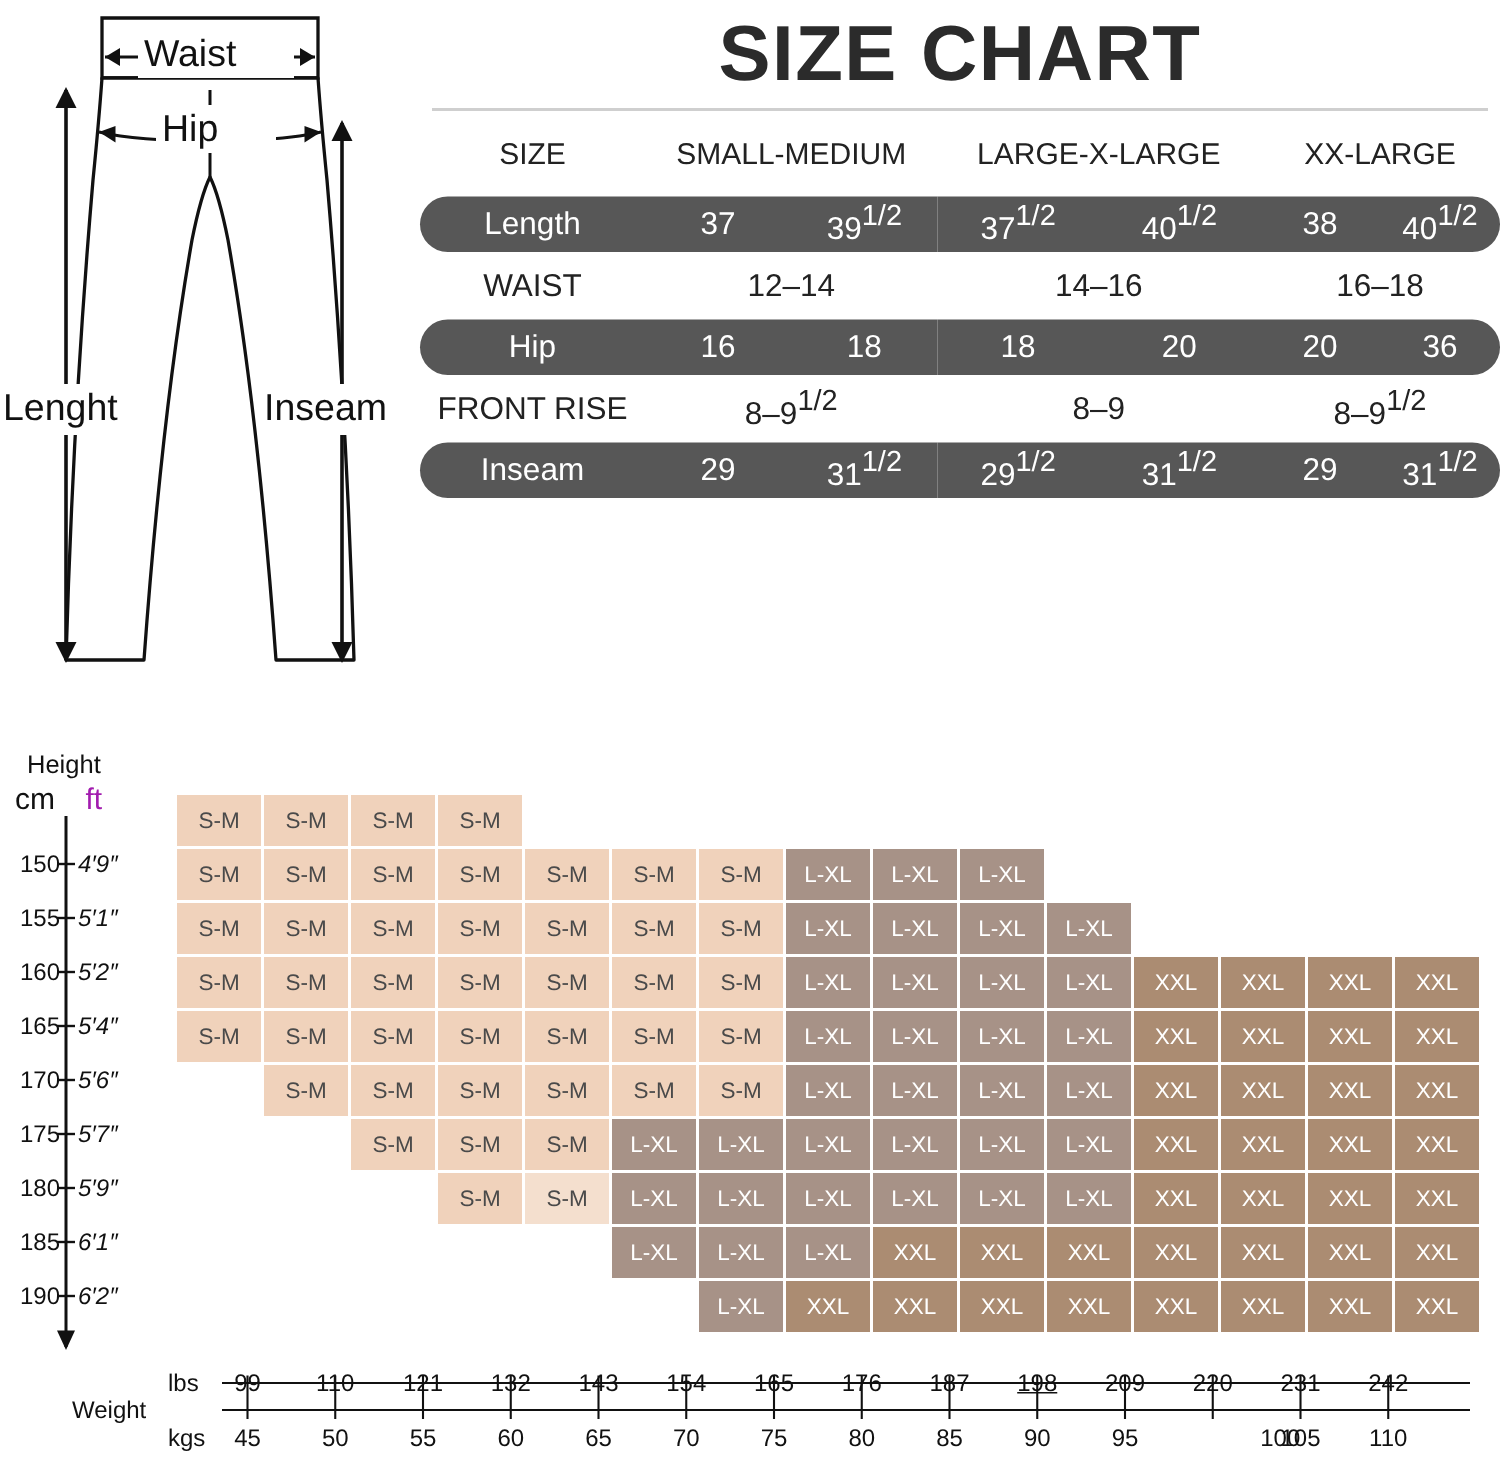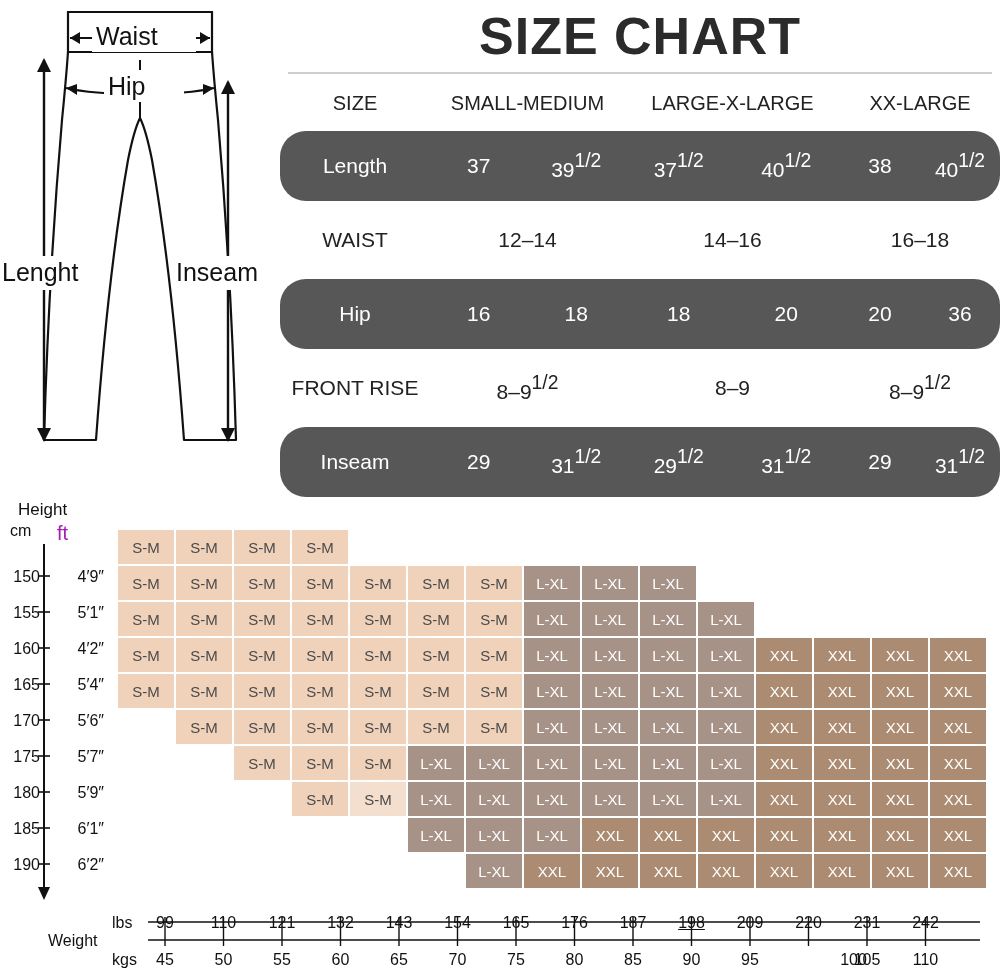--- a/index.html
+++ b/index.html
@@ -45,40 +45,40 @@
   table.sc th, table.sc td { padding: 0; }
   .sc thead th {
     font-size: 20px; font-weight: normal; color: #222;
     padding: 10px 0 12px 0; text-align: center;
     font-family: "Liberation Sans", sans-serif;
   }
   .sc tbody tr.dark td { background: #575757; color: #fff; }
   .sc tbody tr.dark td:first-child { border-radius: 26px 0 0 26px; }
   .sc tbody tr.dark td:last-child  { border-radius: 0 26px 26px 0; }
   .sc tbody tr.light td { background: transparent; color: #222; }
-  .sc tbody td { height: 70px; vertical-align: middle; text-align: center; font-size: 21px; }
+  .sc tbody td { height: 37px; vertical-align: middle; text-align: center; font-size: 21px; }
   .sc tbody tr.dark td.rowlabel, .sc tbody tr.light td.rowlabel {
     text-align: center; font-size: 21px;
   }
   .sc tbody tr.dark td.rowlabel { font-weight: normal; }
   .cellpair { display: flex; justify-content: space-around; align-items: center; }
   .cellpair span { display: inline-block; min-width: 60px; }
   sup { font-size: 0.62em; vertical-align: 0.5em; }
   .frac { font-size: 0.92em; }
 
   
   #matrix { position: absolute; left: 0; top: 470px; width: 1000px; height: 502px; }
 
   .hdr-height { position: absolute; left: 18px; top: 30px; font-size: 17px; color: #111; }
-  .hdr-cm  { position: absolute; left: 10px; top: 52px; font-size: 16px; color: #111; }
+  .hdr-cm  { position: absolute; left: 10px; top: 52px; font-size: 20px; color: #111; }
   .hdr-ft  { position: absolute; left: 57px; top: 52px; font-size: 20px; color: #a21caf; }
 
   .axis-row { position: absolute; left: 0; font-size: 16px; color: #111; height: 18px; }
   .axis-cm { position: absolute; left: 6px; width: 34px; text-align: right; }
-  .axis-ft { position: absolute; left: 52px; width: 52px; text-align: right; }
+  .axis-ft { position: absolute; left: 52px; width: 52px; text-align: left; font-style: italic; }
 
   .cell {
     position: absolute;
     width: 56px; height: 34px;
     display: flex; align-items: center; justify-content: center;
     font-size: 15px; color: #fff;
     font-family: "Liberation Sans", sans-serif;
   }
   .cell.sm   { background: #f0d2bb; color: #4a4a4a; }
   .cell.sm2  { background: #f4dfce; color: #4a4a4a; }
@@ -276,21 +276,21 @@
         <div class="axis-row" style="top: 98px;">
           <span class="axis-cm">150</span>
           <span class="axis-ft">4′9″</span>
         </div>
         <div class="axis-row" style="top: 134px;">
           <span class="axis-cm">155</span>
           <span class="axis-ft">5′1″</span>
         </div>
         <div class="axis-row" style="top: 170px;">
           <span class="axis-cm">160</span>
-          <span class="axis-ft">4′2″</span>
+          <span class="axis-ft">5′2″</span>
         </div>
         <div class="axis-row" style="top: 206px;">
           <span class="axis-cm">165</span>
           <span class="axis-ft">5′4″</span>
         </div>
         <div class="axis-row" style="top: 242px;">
           <span class="axis-cm">170</span>
           <span class="axis-ft">5′6″</span>
         </div>
         <div class="axis-row" style="top: 278px;">

